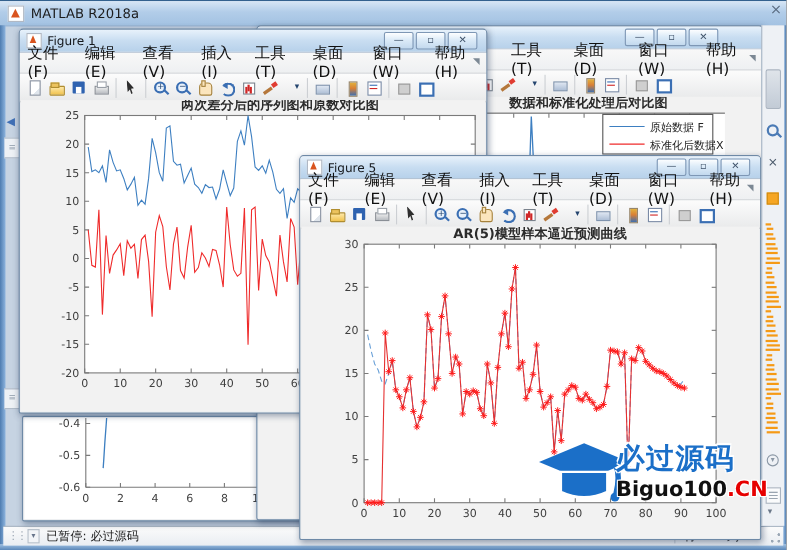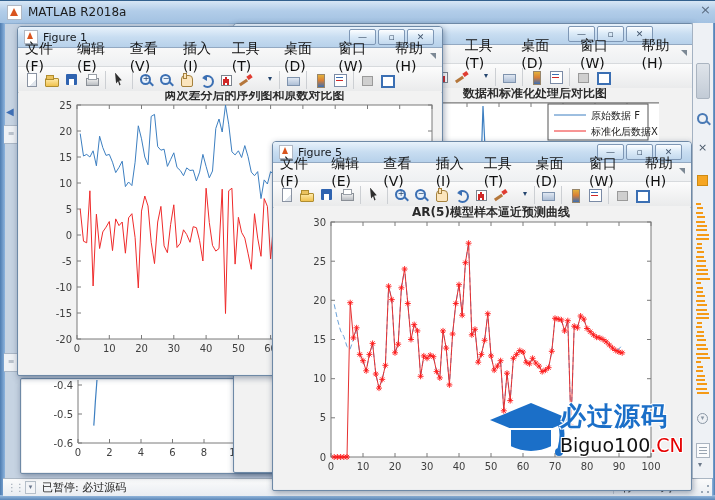--- a/index.html
+++ b/index.html
@@ -96,21 +96,21 @@
   .ic-colorbar:before{left:5px;top:2px;width:6px;height:12px;background:linear-gradient(#e2b13c,#d97f35 45%,#3b6fb3);border:1px solid #97856a;}
   .ic-legend:before{left:2px;top:2px;width:11px;height:11px;background:#fff;border:1px solid #7a8aa5;}
   .ic-legend:after{left:4px;top:5px;width:7px;height:1px;background:#3b6fb3;box-shadow:0 3px 0 #cf2727;}
   .ic-sq1:before{left:3px;top:4px;width:9px;height:8px;background:#cfcfcf;border:1px solid #9a9a9a;}
   .ic-sq2:before{left:2px;top:3px;width:10px;height:9px;background:#fff;border:2px solid #3b6fb3;}
   
   .watermark{position:absolute;left:488px;top:398px;width:212px;height:78px;z-index:60;display:flex;}
   .wm-text{margin-left:-14px;}
   .wm-cn{font-size:26px;font-weight:bold;color:#1b6fc8;letter-spacing:1px;white-space:nowrap;
     text-shadow:1px 1px 0 #fff,-1px 1px 0 #fff,1px -1px 0 #fff,-1px -1px 0 #fff;}
-  .wm-latin{font-size:19px;font-weight:normal;color:#111;white-space:nowrap;
+  .wm-latin{font-size:19px;font-weight:bold;color:#111;white-space:nowrap;
     text-shadow:1px 1px 0 #fff,-1px 1px 0 #fff,1px -1px 0 #fff,-1px -1px 0 #fff;}
   .wm-tld{color:#e60000;}
 </style>
 </head>
 <body>
 
 <div id="screen">
 
   <div class="main-titlebar">
     <span class="matlab-logo"></span>

